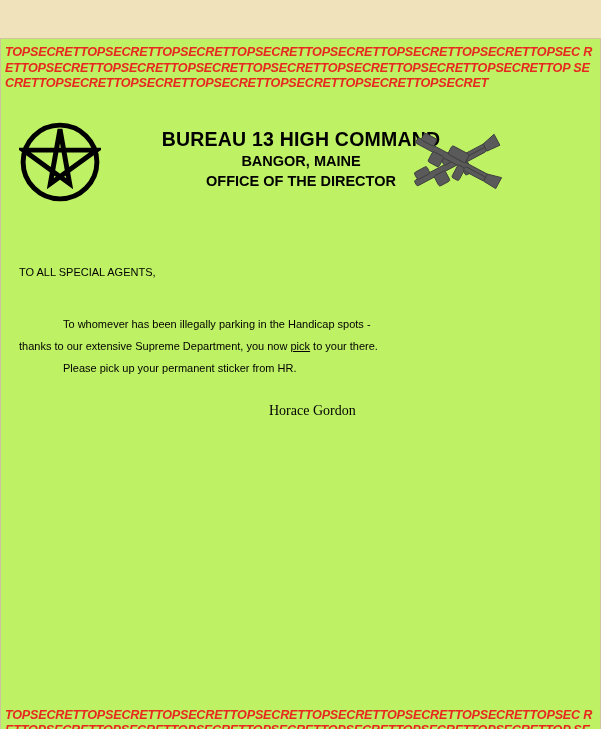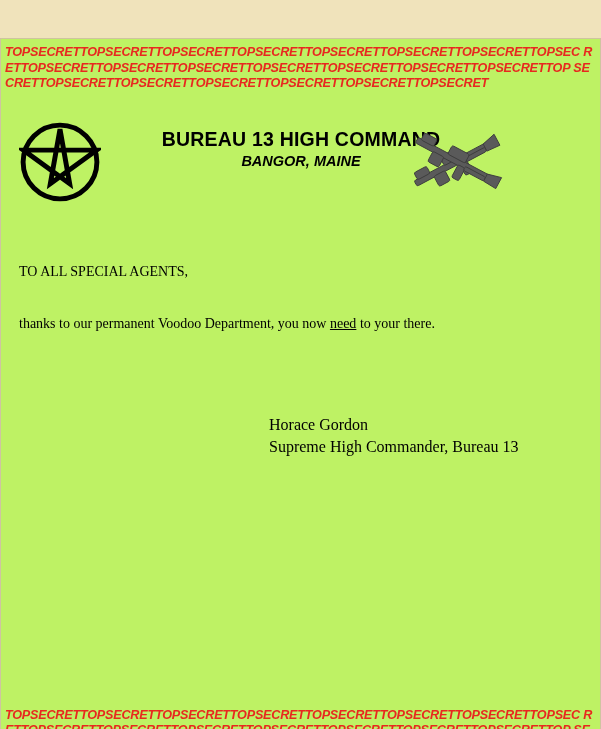--- a/index.html
+++ b/index.html
@@ -79,63 +79,62 @@
   }
   .org-name {
     font-size: 19.5px;
     font-weight: bold;
     letter-spacing: 0.2px;
     line-height: 24px;
   }
   .org-city {
     font-size: 14.5px;
     font-weight: bold;
-    font-style: italic;
     line-height: 20px;
   }
   .org-office {
     font-size: 14.5px;
     font-weight: bold;
     line-height: 20px;
   }
 
   .rifles {
     position: absolute;
     right: 22px;
     top: 2px;
   }
 
   
   .body {
     position: absolute;
     left: 18px;
     top: 222px;
     width: 565px;
-    font-family: Liberation Serif, serif;
-    font-size: 14px;
+    font-family: Liberation Sans, sans-serif;
+    font-size: 11px;
     line-height: 22px;
   }
   .salutation {
     margin: 0 0 30px 0;
   }
   .para {
     margin: 0;
     text-indent: 44px;
   }
   .para2 {
     margin: 0;
     text-indent: 44px;
   }
 
   .signature {
     position: absolute;
     left: 268px;
-    top: 375px;
+    top: 361px;
     font-family: "Liberation Serif", serif;
-    font-size: 16px;
+    font-size: 14px;
     line-height: 22px;
   }
   .sig-line { margin: 0; }
 </style>
 </head>
 <body>
 
 <div class="page">
 
   <div class="banner banner-top">TOPSECRETTOPSECRETTOPSECRETTOPSECRETTOPSECRETTOPSECRETTOPSECRETTOPSEC RETTOPSECRETTOPSECRETTOPSECRETTOPSECRETTOPSECRETTOPSECRETTOPSECRETTOP SECRETTOPSECRETTOPSECRETTOPSECRETTOPSECRETTOPSECRETTOPSECRET</div>
@@ -145,20 +144,21 @@
     <div class="seal">
       <svg width="82" height="82" viewBox="0 0 100 100">
         <circle cx="50" cy="50" r="45" fill="none" stroke="#000" stroke-width="6"></circle>
         <polygon points="50,10 61.8,76.5 5.2,35.5 94.8,35.5 38.2,76.5" fill="none" stroke="#000" stroke-width="6" stroke-linejoin="miter"></polygon>
       </svg>
     </div>
 
     <div class="header-text">
       <div class="org-name">BUREAU 13 HIGH COMMAND</div>
       <div class="org-city">BANGOR, MAINE</div>
+      <div class="org-office">OFFICE OF THE DIRECTOR</div>
     </div>
 
     <div class="rifles">
       <svg width="108" height="80" viewBox="0 0 120 90">
         <g fill="#5a5a5a" stroke="#3d3d3d" stroke-width="1">
 
           <g transform="rotate(-28 60 45)">
             <rect x="8" y="40" width="100" height="7" rx="2"></rect>
             <rect x="12" y="32" width="16" height="9" rx="2"></rect>
             <rect x="46" y="30" width="22" height="11" rx="2"></rect>
@@ -178,23 +178,24 @@
             <rect x="30" y="46" width="14" height="13" rx="2"></rect>
           </g>
         </g>
       </svg>
     </div>
 
   </div>
 
   <div class="body">
     <p class="salutation">TO ALL SPECIAL AGENTS,</p>
-    <p class="para2" style="text-indent:0"><span>thanks to our permanent Voodoo Department, you now </span><u>need</u><span> to your there.</span></p>
+    <p class="para">To whomever has been illegally parking in the Handicap spots -</p>
+    <p class="para2" style="text-indent:0"><span>thanks to our extensive Supreme Department, you now </span><u>pick</u><span> to your there.</span></p>
+    <p class="para">Please pick up your permanent sticker from HR.</p>
   </div>
 
   <div class="signature">
     <p class="sig-line">Horace Gordon</p>
-    <p class="sig-line">Supreme High Commander, Bureau 13</p>
   </div>
 
   <div class="banner banner-bottom"><span>TOPSECRETTOPSECRETTOPSECRETTOPSECRETTOPSECRETTOPSECRETTOPSECRETTOPSEC RETTOPSECRETTOPSECRETTOPSECRETTOPSECRETTOPSECRETTOPSECRETTOPSECRETTOP SECRETTOPSECRETTOPSECRETTOPSECRETTOPSECRETTOPSECRETTOPSECRETTOP...</span><span class="burn">HIGH</span></div>
 
 </div>
 
 </body></html>

